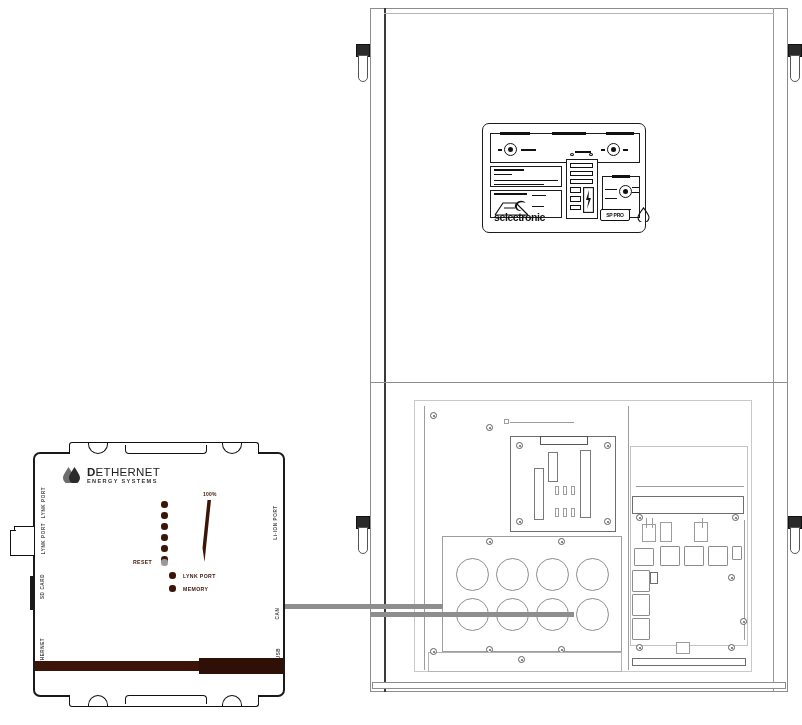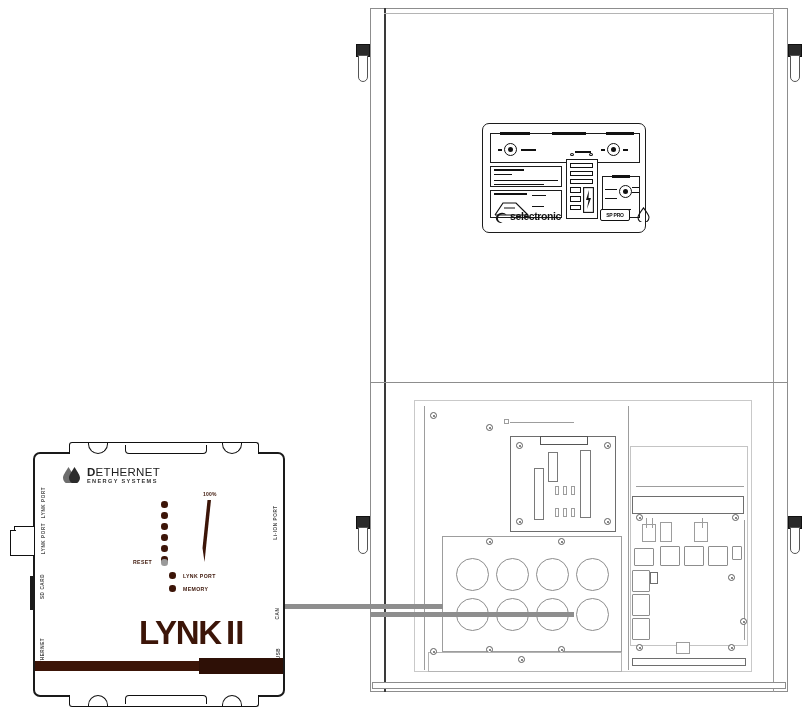--- a/index.html
+++ b/index.html
@@ -158,21 +158,21 @@
   .cp-dial {
     position:absolute; width:13px; height:13px; border-radius:50%;
     border:1.8px solid #111; background:#fff;
   }
   .cp-dial:after {
     content:""; position:absolute; left:3px; top:3px;
     width:5px; height:5px; border-radius:50%; background:#111;
   }
   .cp-btn { position:absolute; border:1px solid #111; background:#fff; }
   #cp-brandrow { position:absolute; left:6px; bottom:5px; right:6px; height:17px; }
-  #selectronic-logo { position:absolute; left:0; bottom:0; display:flex; align-items:center; gap:2px; }
+  #selectronic-logo { position:absolute; left:0; bottom:0; display:flex; align-items:center; gap:2px;flex-direction:column; }
   #sel-swirl { width:14px; height:12px; }
   #sel-word {
     font-size:10.5px; font-weight:800; color:#111;
     letter-spacing:-.4px; line-height:1;
     font-family:"Liberation Sans", sans-serif;
   }
   #sppro-badge {
     position:absolute; left:106px; bottom:1px;
     width:30px; height:12px; border:1.4px solid #111; border-radius:2px;
     display:flex; align-items:center; justify-content:center; background:#fff;
@@ -271,21 +271,20 @@
     <div class="port-label rot-left" style="left:-5px; top:130px;">SD CARD</div>
     <div class="port-label rot-left" style="left:-7px; top:196px;">ETHERNET</div>
 
     <div class="port-label rot-right" style="right:-9px; top:66px;">Li-ION PORT</div>
     <div class="port-label rot-right" style="right:-1px; top:157px;">CAN</div>
     <div class="port-label rot-right" style="right:-1px; top:197px;">USB</div>
 
     <div id="conn-lynk-port-2"></div>
     <div id="conn-sd"></div>
 
-    <div id="lynk-wordmark"><span>LYNK</span><span class="numeral">II</span></div>
     <div id="brand-bar-thin"></div>
     <div id="brand-bar-block"></div>
   </div>
 
   <div id="can-cable"></div>
 
   <div id="inverter-cabinet">
     <div id="cab-outer"></div>
     <div id="cab-inner-left"></div>
     <div id="cab-inner-right"></div>

